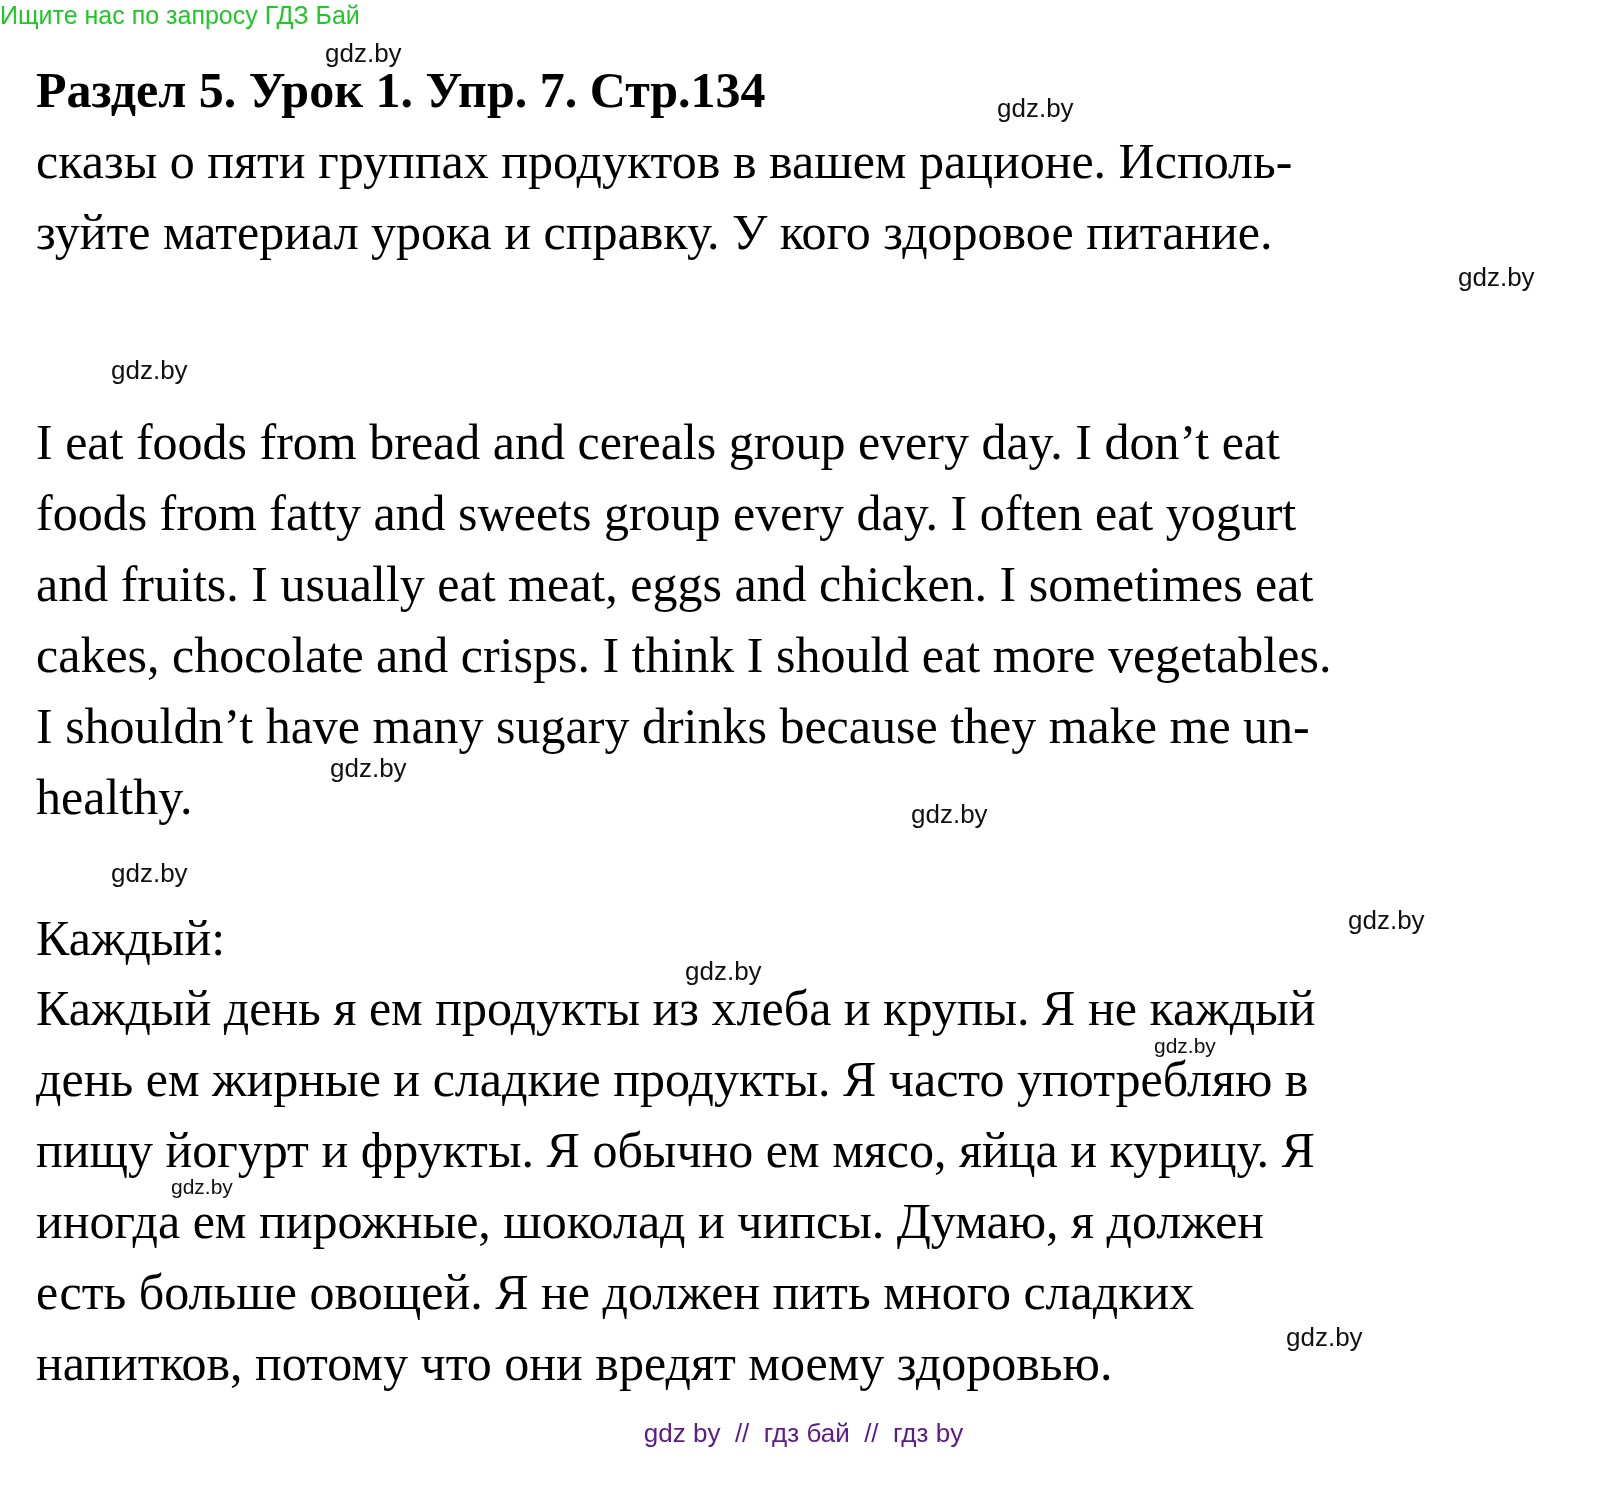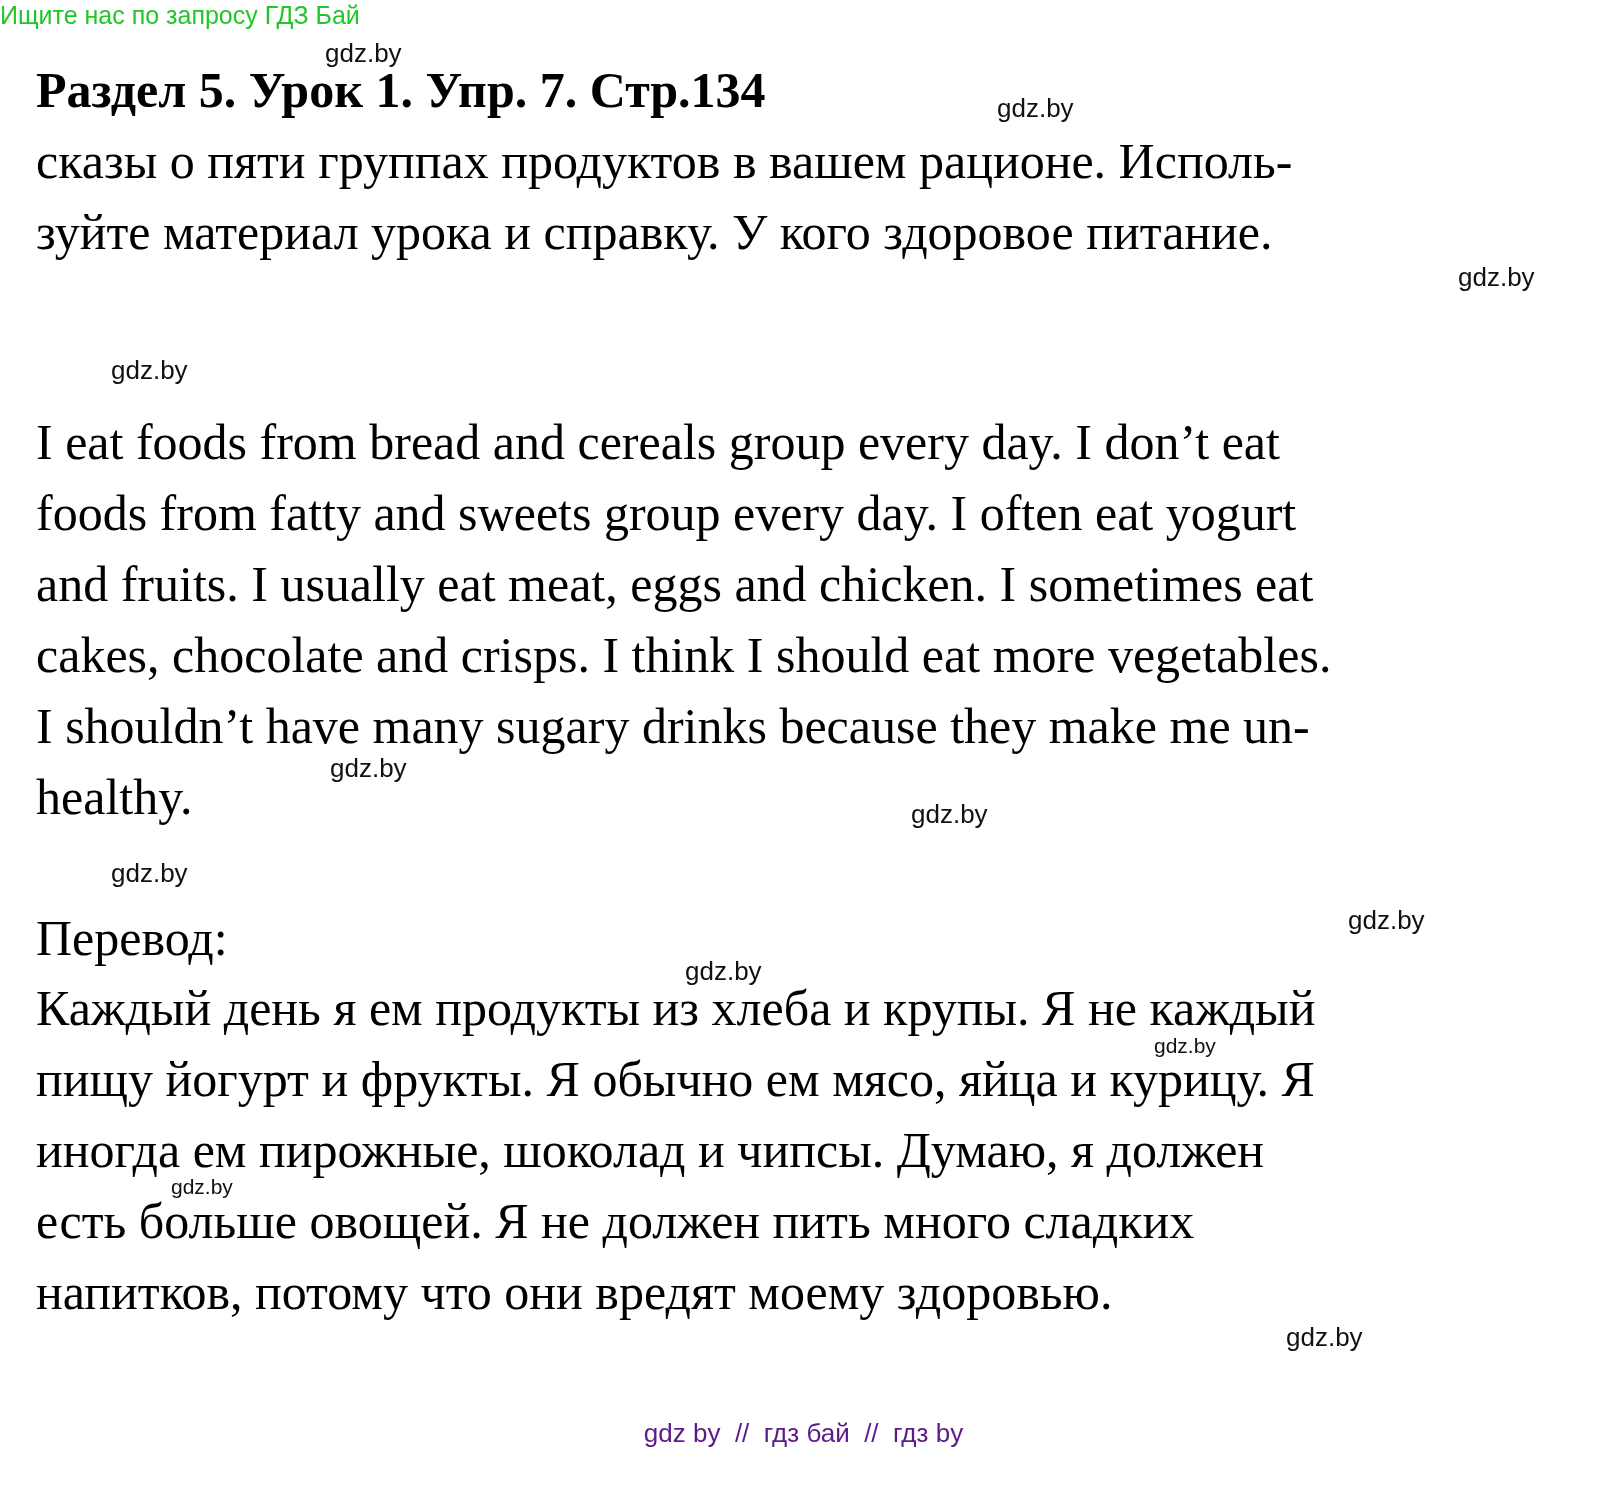--- a/index.html
+++ b/index.html
@@ -45,24 +45,25 @@
 
 <div class="para" style="top:407px;">
   <div>I eat foods from bread and cereals group every day. I don’t eat</div>
   <div>foods from fatty and sweets group every day. I often eat yogurt</div>
   <div>and fruits. I usually eat meat, eggs and chicken. I sometimes eat</div>
   <div>cakes, chocolate and crisps. I think I should eat more vegetables.</div>
   <div>I shouldn’t have many sugary drinks because they make me un-</div>
   <div>healthy.</div>
 </div>
 
-<div class="para" style="top:903px;">Перевод:</div>
+<div class="para" style="top:903px;">Каждый:</div>
 
 <div class="para" style="top:973px;">
   <div>Каждый день я ем продукты из хлеба и крупы. Я не каждый</div>
+  <div>день ем жирные и сладкие продукты. Я часто употребляю в</div>
   <div>пищу йогурт и фрукты.  Я обычно ем мясо, яйца и курицу.  Я</div>
   <div>иногда ем пирожные, шоколад и чипсы. Думаю, я должен</div>
   <div>есть больше овощей.  Я не должен пить много сладких</div>
   <div>напитков, потому что они вредят моему здоровью.</div>
 </div>
 
 <div class="wm" style="left:325px; top:38px;">gdz.by</div>
 <div class="wm" style="left:997px; top:93px;">gdz.by</div>
 <div class="wm" style="left:1458px; top:262px;">gdz.by</div>
 <div class="wm" style="left:111px; top:355px;">gdz.by</div>

